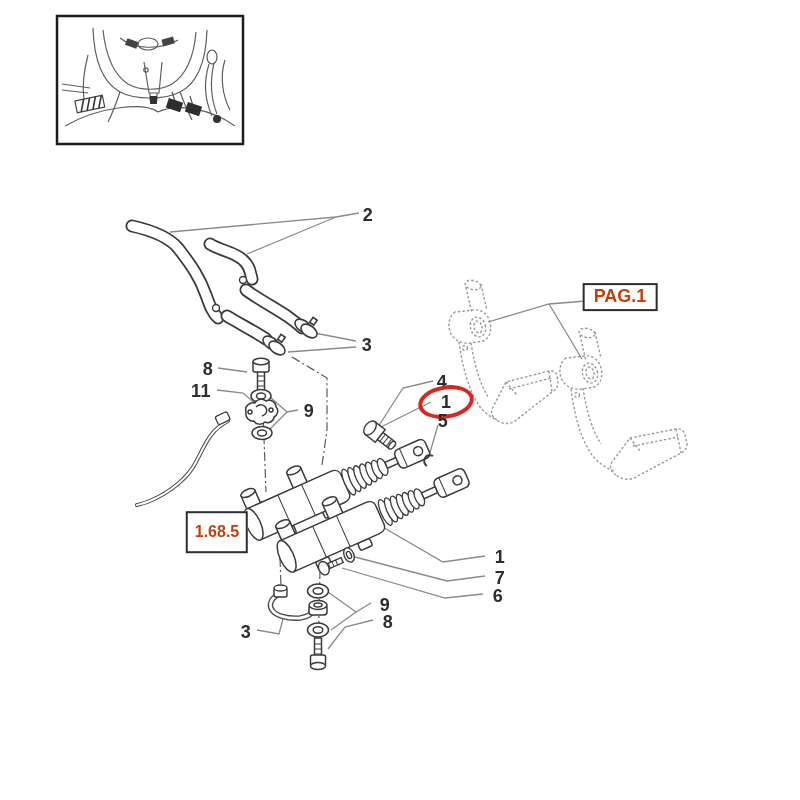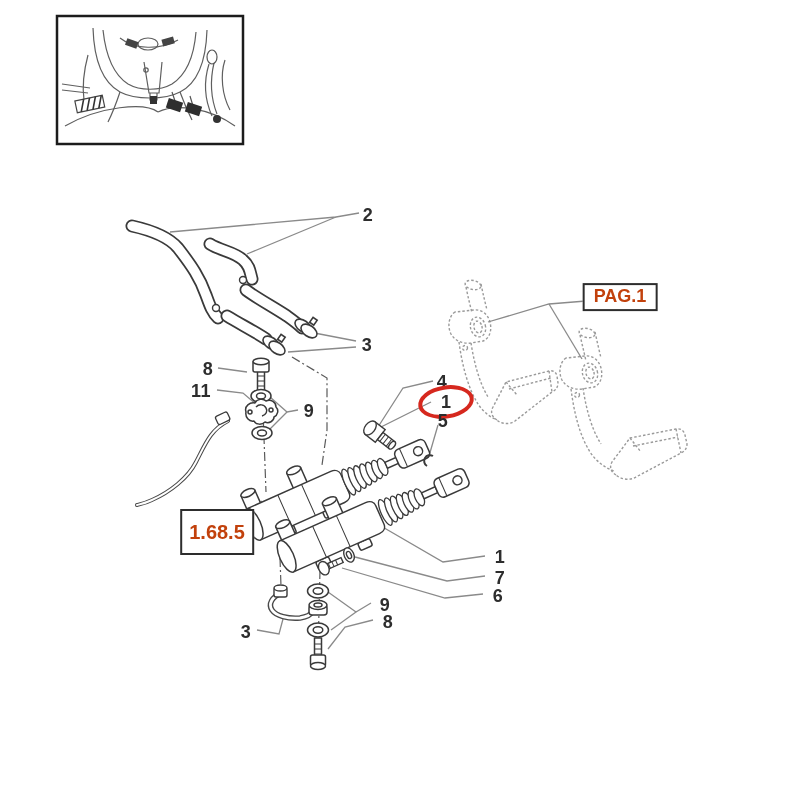--- a/index.html
+++ b/index.html
@@ -5,21 +5,21 @@
   html,body{margin:0;padding:0;background:#fff;}
   #page{position:relative;width:800px;height:800px;background:#ffffff;overflow:hidden;
         font-family:"Liberation Sans",sans-serif;}
   #diagram-svg{position:absolute;left:0;top:0;}
   .num{position:absolute;transform:translate(-50%,-50%);
        font:700 18px "Liberation Sans",sans-serif;color:#2d2d2d;letter-spacing:.5px;
        background:transparent;line-height:1;}
   .ref-box{position:absolute;transform:translate(-50%,-50%);border:2px solid #2d2d2d;
        background:#fff;padding:2px 9px;font:700 18px "Liberation Sans",sans-serif;
        color:#c2410c;line-height:1.1;cursor:pointer;}
-  .ref-box.small{font-size:20px;padding:10px 7px;border-width:2px;}
+  .ref-box.small{font-size:16px;padding:10px 7px;border-width:2px;}
   .circled{position:absolute;left:446px;top:402px;width:48px;height:25px;
        border:4px solid #d6281e;border-radius:50%;
        transform:translate(-50%,-50%) rotate(-9deg);
        display:flex;align-items:center;justify-content:center;cursor:pointer;}
   .circled .num-inner{transform:rotate(9deg);font:700 18px "Liberation Sans",sans-serif;
        color:#2d2d2d;line-height:1;}
 </style>
 </head>
 <body>
 

